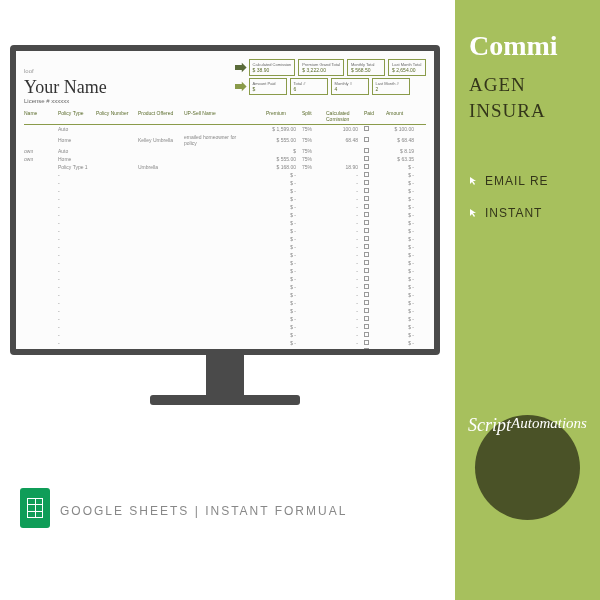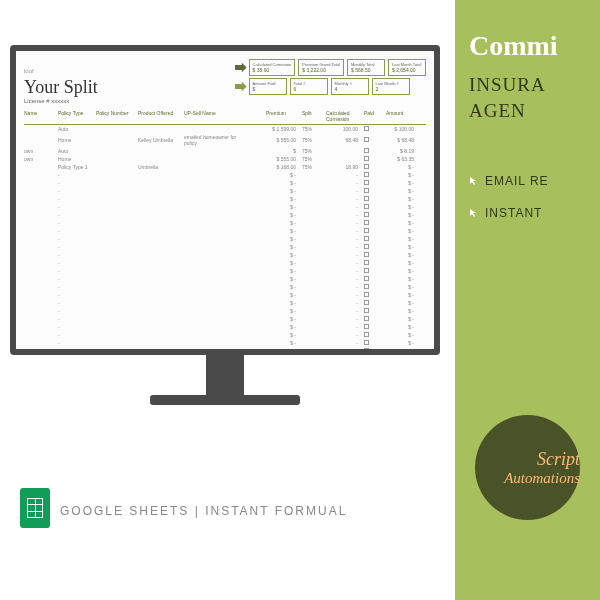--- a/index.html
+++ b/index.html
@@ -1,21 +1,21 @@
 <!DOCTYPE html>
 <html><head>
 <meta charset="utf-8">
 <style>
 *{box-sizing:border-box;margin:0;padding:0}
 body{width:600px;height:600px;background:#fff;font-family:sans-serif;position:relative;overflow:hidden}
 .sidebar{position:absolute;right:0;top:0;width:145px;height:600px;background:#a7c05d;padding:30px 0 0 14px}
 .sb-title{font-family:serif;font-size:28px;font-weight:bold;color:#fff;margin-bottom:12px}
 .sb-line{color:#34361a;font-family:serif;font-size:19px;letter-spacing:1px;margin-bottom:4px}
 .sb-feat{display:flex;align-items:center;gap:6px;color:#34361a;font-size:12px;letter-spacing:1px;margin:18px 0}
-.badge{position:absolute;right:20px;bottom:80px;width:105px;height:105px;border-radius:50%;background:#4a5227;display:flex;flex-direction:column;align-items:flex-end;justify-content:center;color:#fdba74;font-family:serif;font-style:italic}
+.badge{position:absolute;right:20px;bottom:80px;width:105px;height:105px;border-radius:50%;background:#4a5227;display:flex;flex-direction:row;align-items:flex-start;justify-content:center;color:#ffffff;font-family:serif;font-style:italic}
 .badge-l1{font-size:18px}
 .badge-l2{font-size:15px}
 .monitor{position:absolute;left:10px;top:45px;width:430px}
 .screen{width:430px;height:310px;background:#fcfcfc;border:6px solid #4a4a4a;border-radius:4px;padding:8px;position:relative;overflow:hidden}
 .stand{width:38px;height:40px;background:#4a4a4a;margin:0 auto}
 .base{width:150px;height:10px;background:#4a4a4a;border-radius:3px;margin:0 auto}
 .hdr{display:flex;justify-content:space-between;margin-bottom:4px}
 .nm{font-family:serif;font-size:18px;color:#333}
 .lic{font-size:6px;color:#666}
 .stats{display:flex;gap:3px}
@@ -31,22 +31,22 @@
 .gs-grid{width:16px;height:20px;background:#fff;display:grid;grid-template:repeat(3,1fr)/repeat(2,1fr);gap:1px;padding:1px}
 .gs-grid>i{background:#0f9d58}
 .footer{position:absolute;left:60px;bottom:82px;font-size:12px;letter-spacing:2px;color:#888}
 .cursor{width:10px;height:10px;flex-shrink:0}
 </style>
 </head>
 <body>
 
 <div class="sidebar">
   <div class="sb-title">Commi</div>
+  <div class="sb-line">AGEN</div>
   <div class="sb-line">INSURA</div>
-  <div class="sb-line">AGEN</div>
   <div style="height:30px"></div>
   <div class="sb-feat">
     <svg class="cursor" viewBox="0 0 10 10">
         <path d="M1 1 L1 8 L3 6 L5 9 L6 8 L4 5 L7 5 Z" fill="#fff"></path>
       </svg>
     <span>EMAIL RE</span>
   </div>
   <div class="sb-feat">
     <svg class="cursor" viewBox="0 0 10 10">
         <path d="M1 1 L1 8 L3 6 L5 9 L6 8 L4 5 L7 5 Z" fill="#fff"></path>
@@ -58,21 +58,21 @@
 <div class="badge">
   <div class="badge-l1">Script</div>
   <div class="badge-l2">Automations</div>
 </div>
 
 <div class="monitor">
   <div class="screen">
     <div class="hdr">
       <div>
         <span style="font-size:6px;color:#999">loof</span>
-        <div class="nm">Your Split</div>
+        <div class="nm">Your Name</div>
         <div class="lic">License # xxxxxx</div>
       </div>
       <div>
         <div style="display:flex;gap:2px;align-items:center;margin-bottom:2px">
           <span class="arrow"></span>
           <div class="stats">
             <div class="stat">
                 <div class="stat-l">Calculated
 Comission</div>
                 <div>$ 38.90</div>

